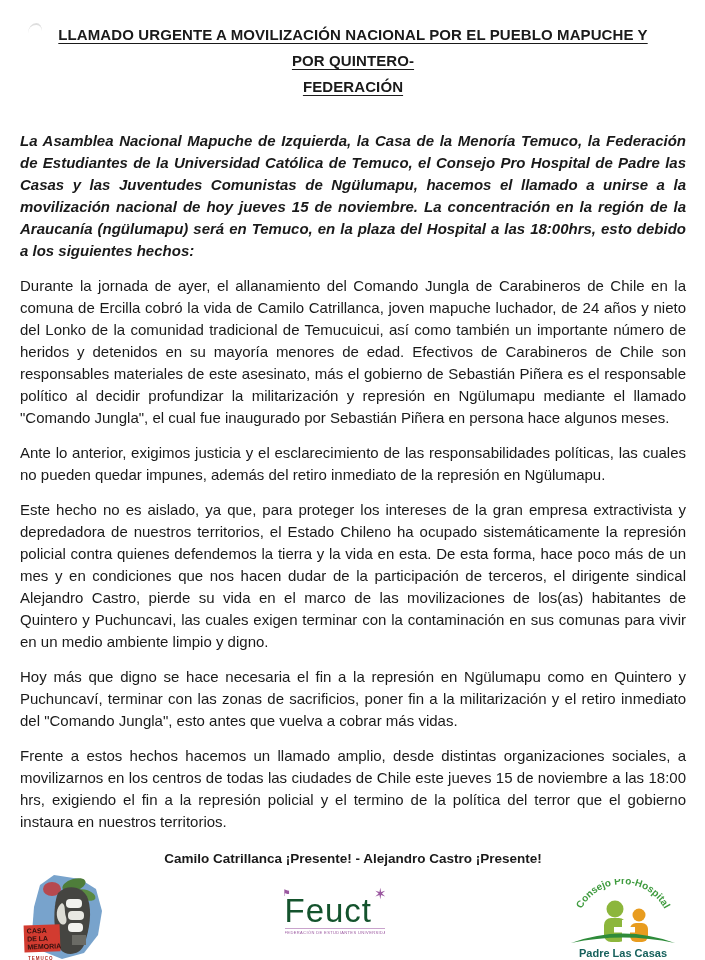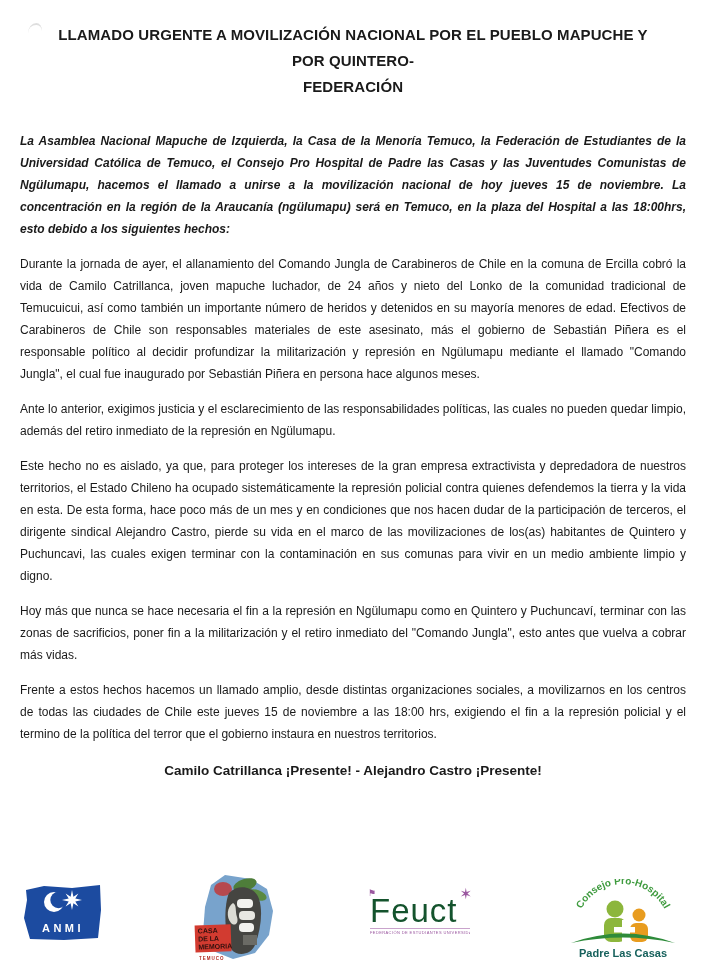--- a/index.html
+++ b/index.html
@@ -15,26 +15,26 @@
     position: absolute; left: 28px; top: 1px; width: 14px; height: 8px;
     border-top: 2px solid #c9c9c9; border-radius: 60% 40% 0 0 / 100% 80% 0 0;
     opacity: .6;
   }
 
   .title {
     margin: 22px 28px 0; text-align: center;
     font-size: 15px; line-height: 26px; font-weight: bold;
     letter-spacing: .1px;
   }
-  .title span { text-underline-offset: 3px; }
+  .title span { text-decoration: underline; text-underline-offset: 3px; }
   .title .line { display: block; }
 
   p.para {
     margin: 13px 0 0; text-align: justify;
-    font-size: 12px; line-height: 22px;
+    font-size: 15px; line-height: 22px;
   }
   p.intro { margin-top: 30px; font-weight: bold; font-style: italic; }
 
   .closing {
     margin-top: 15px; text-align: center; font-weight: bold;
     font-size: 13.5px; line-height: 22px;
   }
   .closing .line { display: block; }
 
   .logo-row {
@@ -75,41 +75,32 @@
 
   <div class="doc">
 
     <h1 class="title">
       <span class="line">LLAMADO URGENTE A MOVILIZACIÓN NACIONAL POR EL PUEBLO MAPUCHE Y POR QUINTERO-</span>
       <span class="line">FEDERACIÓN</span>
     </h1>
 
     <p class="para intro">La Asamblea Nacional Mapuche de Izquierda, la Casa de la Menoría Temuco, la Federación de Estudiantes de la Universidad Católica de Temuco, el Consejo Pro Hospital de Padre las Casas y las Juventudes Comunistas de Ngülumapu,  hacemos el llamado a unirse a la movilización nacional de hoy jueves  15 de noviembre. La concentración en la región de la Araucanía (ngülumapu) será en Temuco, en la plaza del Hospital a las 18:00hrs, esto debido a los siguientes hechos:</p>
     <p class="para">Durante la jornada de ayer, el allanamiento del Comando Jungla de Carabineros de Chile en la comuna de Ercilla cobró la vida de Camilo Catrillanca, joven mapuche luchador, de 24 años y nieto del Lonko de la comunidad tradicional de Temucuicui, así como también un importante número de heridos y detenidos en su mayoría menores de edad. Efectivos de Carabineros de Chile son responsables materiales de este asesinato, más el gobierno de Sebastián Piñera es el responsable político al decidir profundizar la militarización y represión en Ngülumapu mediante el llamado "Comando Jungla", el cual fue inaugurado por Sebastián Piñera en persona hace algunos meses.</p>
-    <p class="para">Ante lo anterior, exigimos justicia y el esclarecimiento de las responsabilidades políticas, las cuales no pueden quedar limpio, además del retiro inmediato de la represión en  Ngülumapu.</p>
+    <p class="para">Ante lo anterior, exigimos justicia y el esclarecimiento de las responsabilidades políticas, las cuales no pueden quedar impunes, además del retiro inmediato de la represión en  Ngülumapu.</p>
     <p class="para">Este hecho no es aislado, ya que, para proteger los intereses de la gran empresa extractivista y depredadora de nuestros territorios, el Estado Chileno ha ocupado sistemáticamente la represión policial contra quienes defendemos la tierra y la vida en esta. De esta forma, hace poco más de un mes y en condiciones que nos hacen dudar de la participación de terceros, el dirigente sindical Alejandro Castro, pierde su vida en el marco de las movilizaciones de los(as) habitantes de Quintero y Puchuncavi, las cuales exigen terminar con la contaminación en sus comunas para vivir en un medio ambiente limpio y digno.</p>
-    <p class="para">Hoy más que nunca se hace necesaria el fin a la represión en Ngülumapu como en Quintero y Puchuncaví, terminar con las zonas de sacrificios, poner fin a la militarización y el retiro inmediato del "Comando Jungla", esto antes que vuelva a cobrar más vidas.</p>
+    <p class="para">Hoy más que digno se hace necesaria el fin a la represión en Ngülumapu como en Quintero y Puchuncaví, terminar con las zonas de sacrificios, poner fin a la militarización y el retiro inmediato del "Comando Jungla", esto antes que vuelva a cobrar más vidas.</p>
     <p class="para">Frente a estos hechos hacemos un llamado amplio, desde distintas organizaciones sociales, a movilizarnos en los centros de todas las ciudades de Chile este jueves 15 de noviembre a las 18:00 hrs, exigiendo el fin a la represión policial y el termino de la política del terror que el gobierno instaura en nuestros territorios.</p>
 
     <div class="closing">
       <span class="line">Camilo Catrillanca ¡Presente! - Alejandro Castro  ¡Presente!</span>
     </div>
   </div>
 
   <div class="logo-row">
 
-    <div class="logo logo-anmi">
-      <svg width="82" height="64" viewBox="0 0 82 64">
-        <polygon points="4,8 22,4 50,6 78,3 79,28 76,56 42,58 8,57 2,36 5,18" fill="#1c4ba0"></polygon>
-        <circle cx="32" cy="20" r="10" fill="#ffffff"></circle>
-        <circle cx="36.5" cy="18" r="8.2" fill="#1c4ba0"></circle>
-        <polygon fill="#ffffff" points="50,8 51.4,14.7 56.4,11.6 53.3,16.6 60,18 53.3,19.4 56.4,24.4 51.4,21.3 50,28 48.6,21.3 43.6,24.4 46.7,19.4 40,18 46.7,16.6 43.6,11.6 48.6,14.7"></polygon>
-        <text x="41" y="50" text-anchor="middle" font-size="11" letter-spacing="3.5" font-weight="600" fill="#ffffff" font-family="Liberation Sans, sans-serif">ANMI</text>
-      </svg>
-    </div>
 
     <div class="logo logo-casa">
       <svg width="88" height="96" viewBox="0 0 88 96">
         <polygon points="32,2 58,6 74,16 80,38 76,62 62,80 40,86 20,78 10,60 12,34 18,12" fill="#78a3cc"></polygon>
         <ellipse cx="30" cy="16" rx="9" ry="7" fill="#b6494f"></ellipse>
         <ellipse cx="52" cy="12" rx="12" ry="6" fill="#4e7d3a" transform="rotate(-18 52 12)"></ellipse>
         <ellipse cx="64" cy="22" rx="10" ry="5" fill="#5a8a42" transform="rotate(20 64 22)"></ellipse>
         <path d="M36,20 C46,10 62,14 66,26 C70,38 68,56 62,72 C58,82 44,84 38,76 C32,66 30,34 36,20 Z" fill="#454541"></path>
         <rect x="44" y="26" width="16" height="9" rx="4" fill="#f2f2ee"></rect>
         <rect x="46" y="38" width="16" height="9" rx="4" fill="#e8e8e2"></rect>

